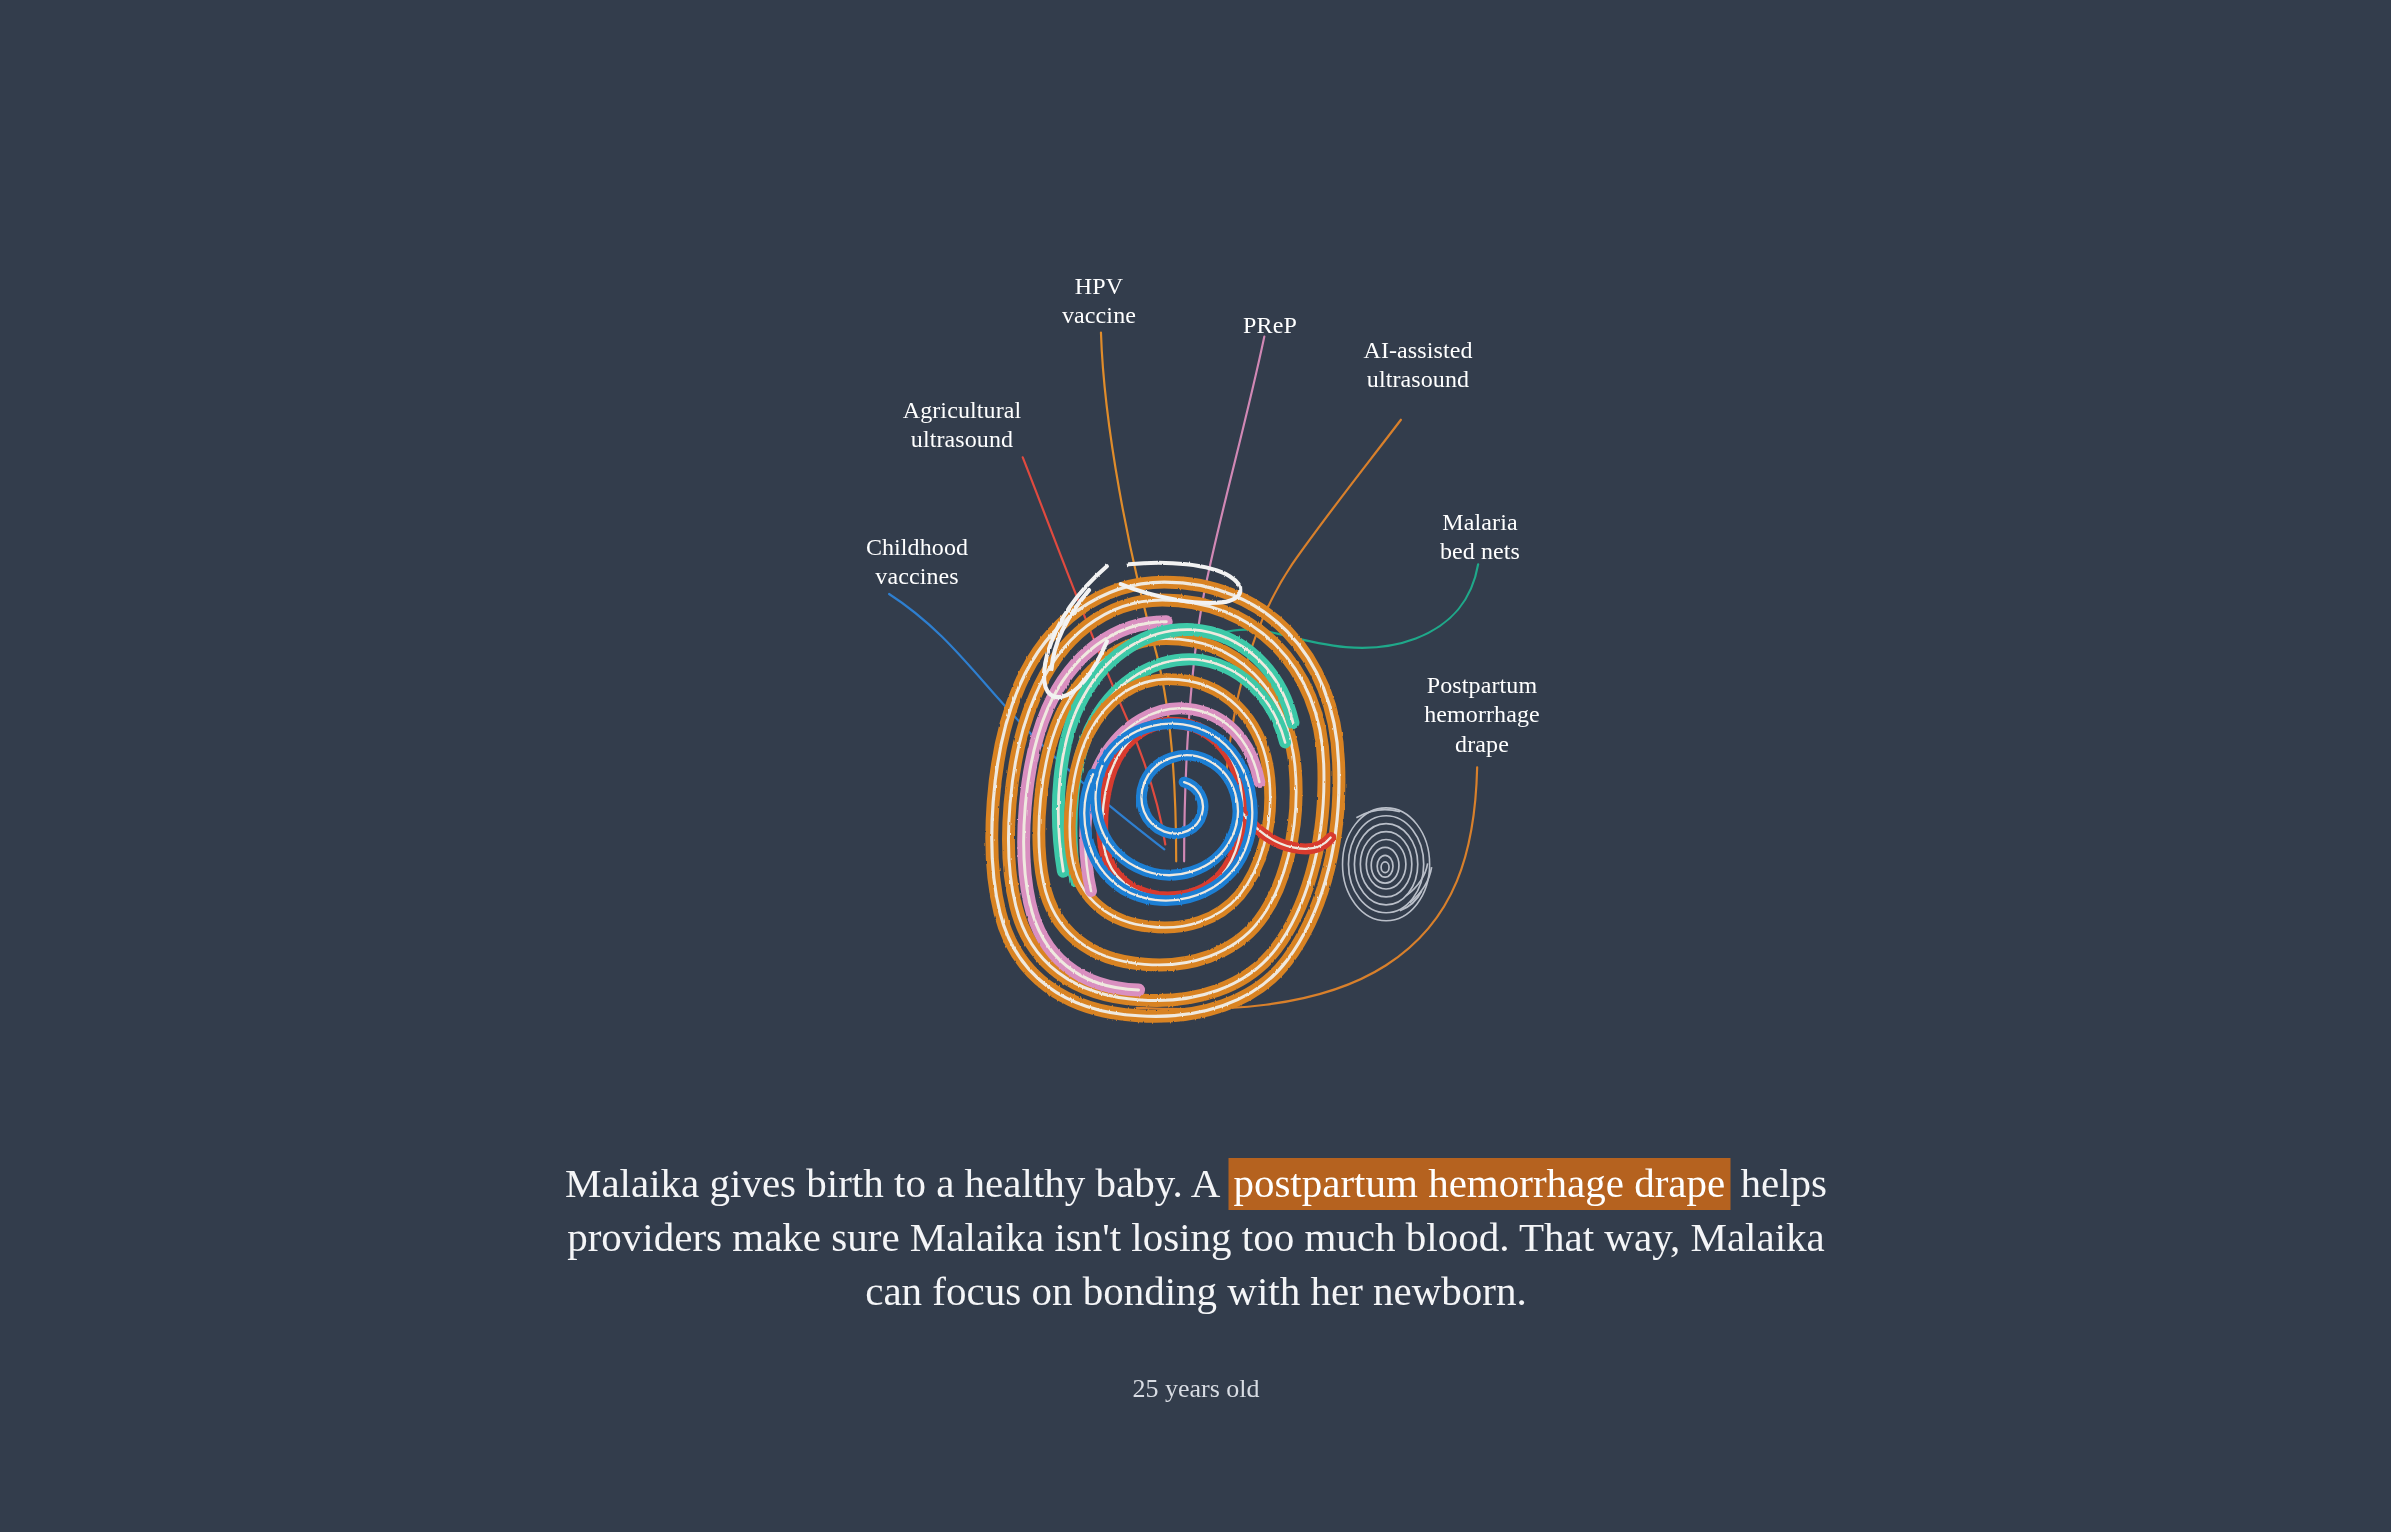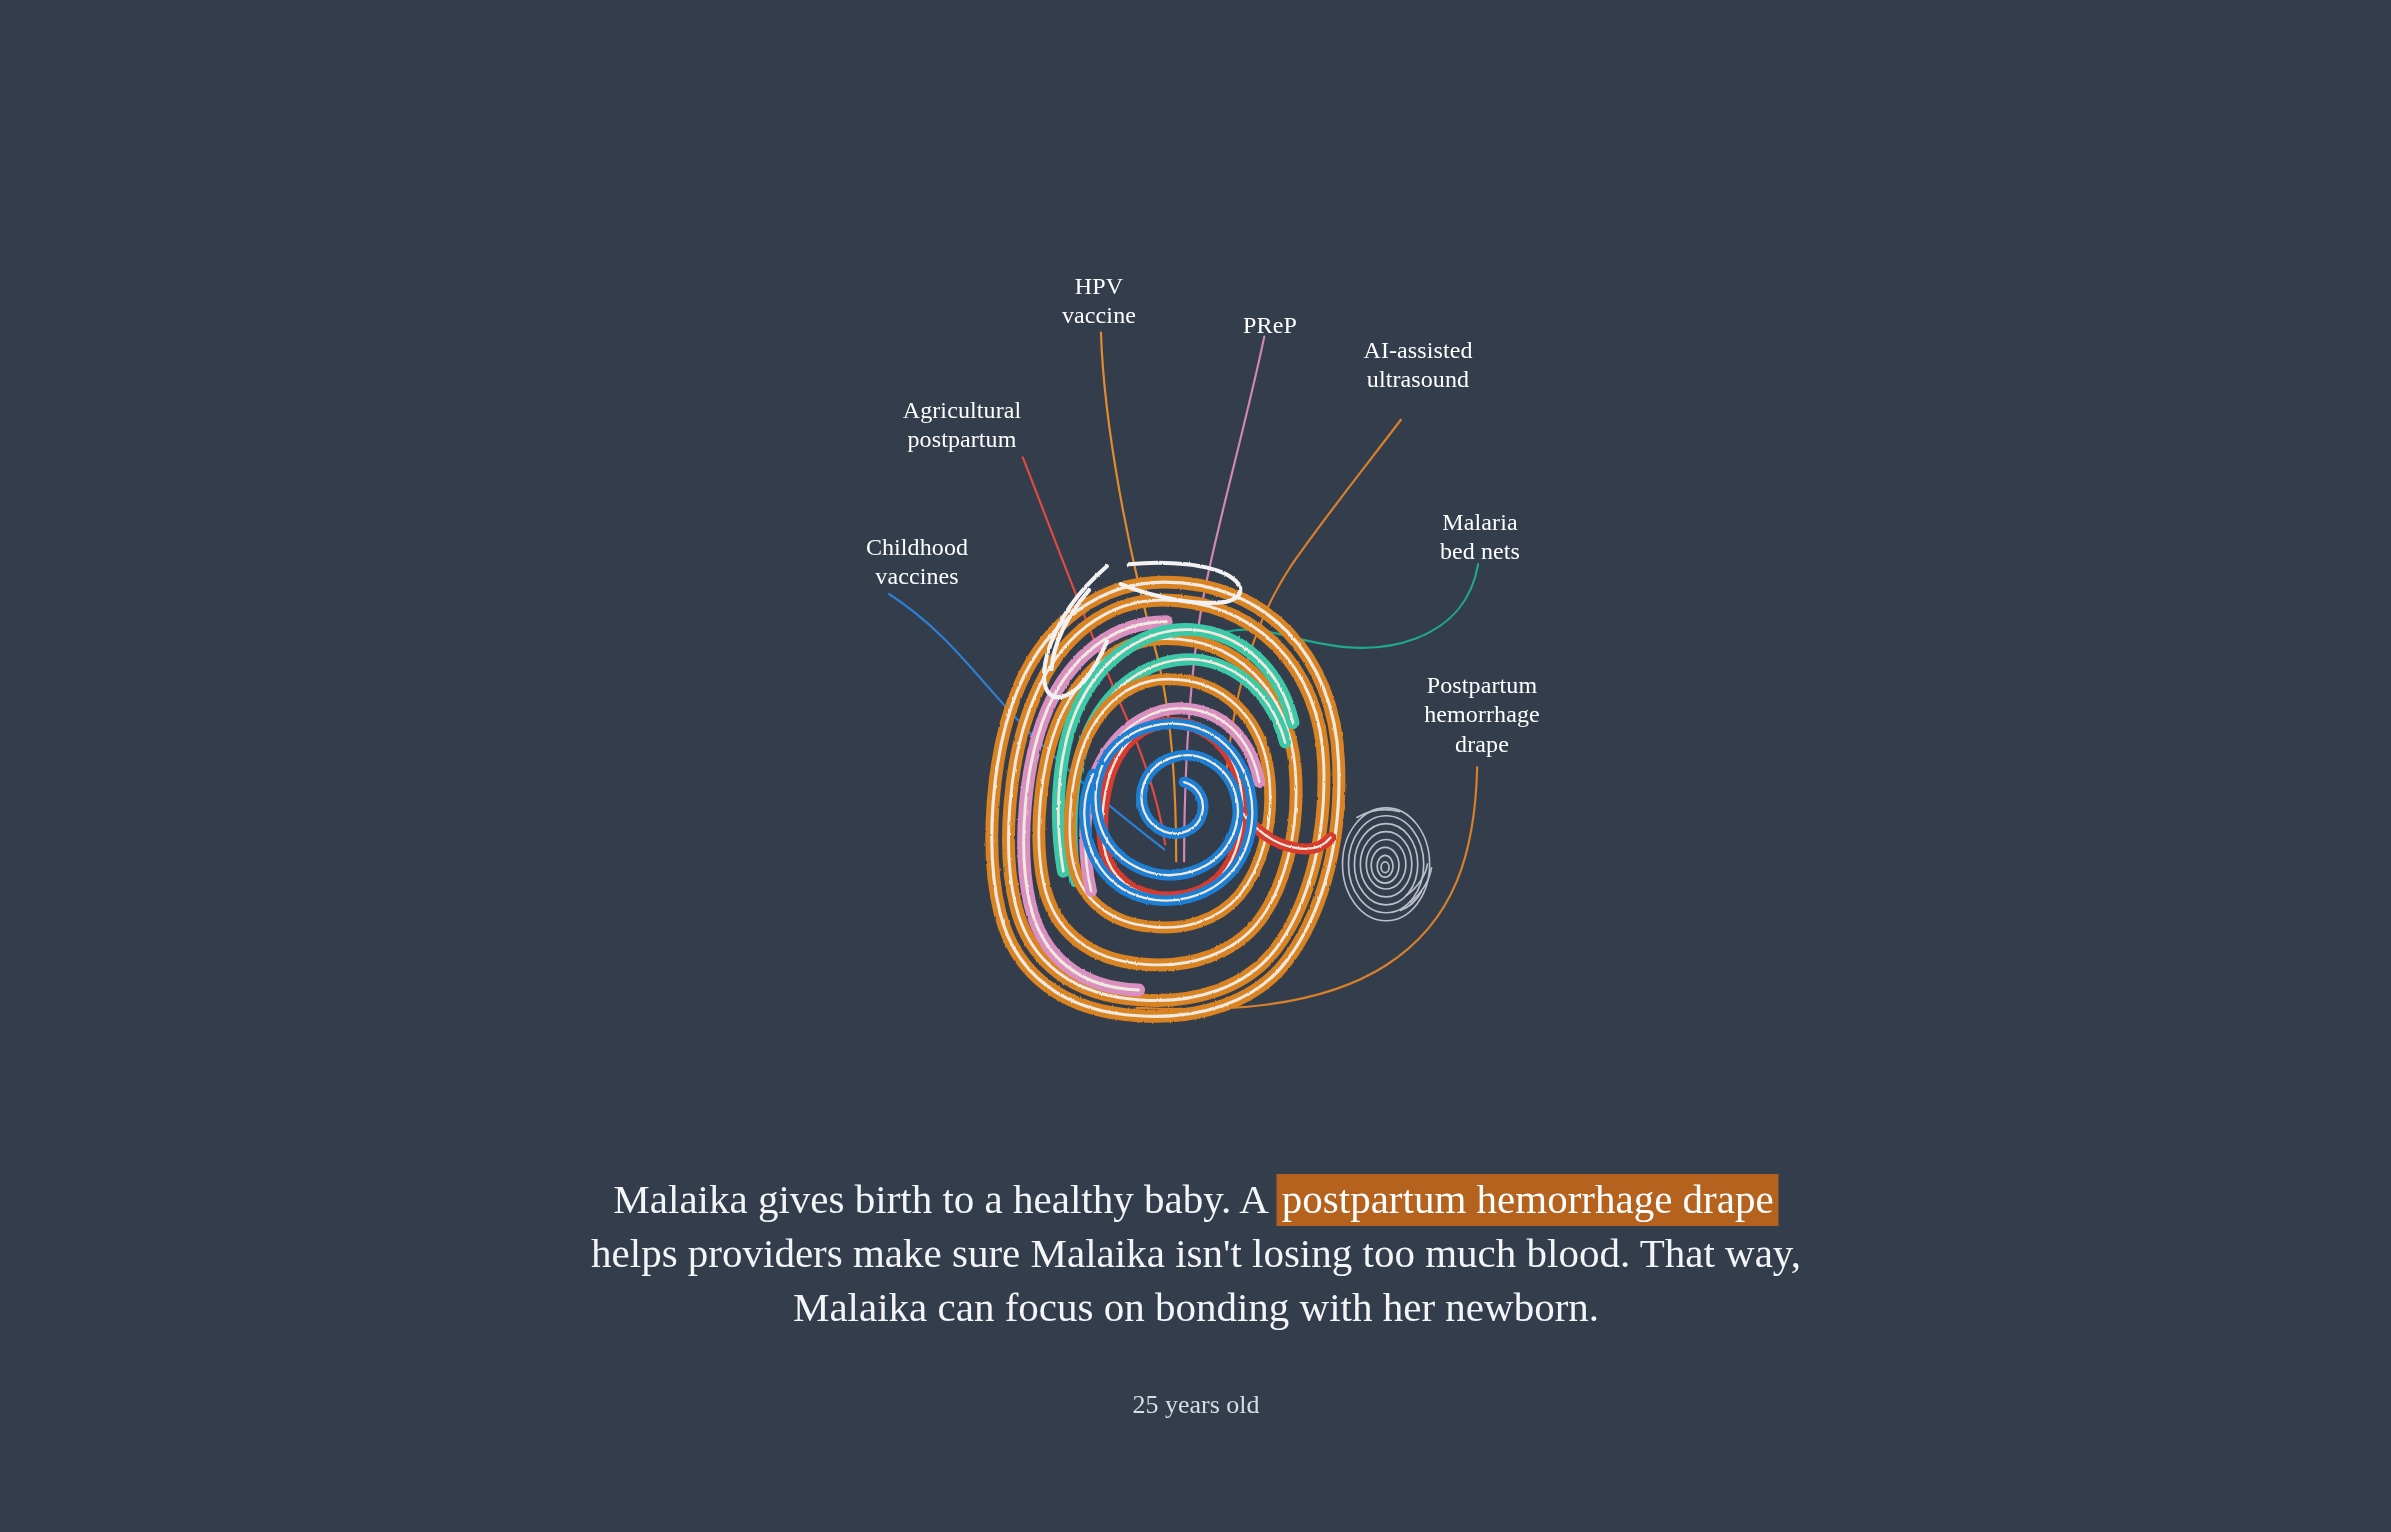--- a/index.html
+++ b/index.html
@@ -56,21 +56,21 @@
     transform: translateX(-50%);
     top: 1156px;
     width: 1287px;
     text-align: center;
   }
   #caption-text {
     font-family: "Liberation Serif", "DejaVu Serif", serif;
     font-size: 41px;
     line-height: 1.32;
     color: #f4f5f7;
-    margin: 16px;
+    margin: 0;
   }
   .hl {
     background: #b5621f;
     color: #ffffff;
     padding: 2px 5px 4px 5px;
     box-decoration-break: clone;
     -webkit-box-decoration-break: clone;
   }
   #age-text {
     margin-top: 56px;
@@ -213,21 +213,21 @@
         <path d="M 1414,920 C 1424,916 1432,908 1436,900"></path>
         <path d="M 1370,826 C 1384,818 1400,816 1414,820"></path>
       </g>
 
     </svg>
 
     <div class="cx-label lbl-center" style="left:917px; top:533px;">Childhood
 vaccines</div>
 
     <div class="cx-label lbl-center" style="left:962px; top:396px;">Agricultural
-postpartum</div>
+ultrasound</div>
 
     <div class="cx-label lbl-center" style="left:1099px; top:272px;">HPV
 vaccine</div>
 
     <div class="cx-label lbl-center" style="left:1270px; top:311px;">PReP</div>
 
     <div class="cx-label lbl-center" style="left:1418px; top:336px;">AI-assisted
 ultrasound</div>
 
     <div class="cx-label lbl-center" style="left:1480px; top:508px;">Malaria

